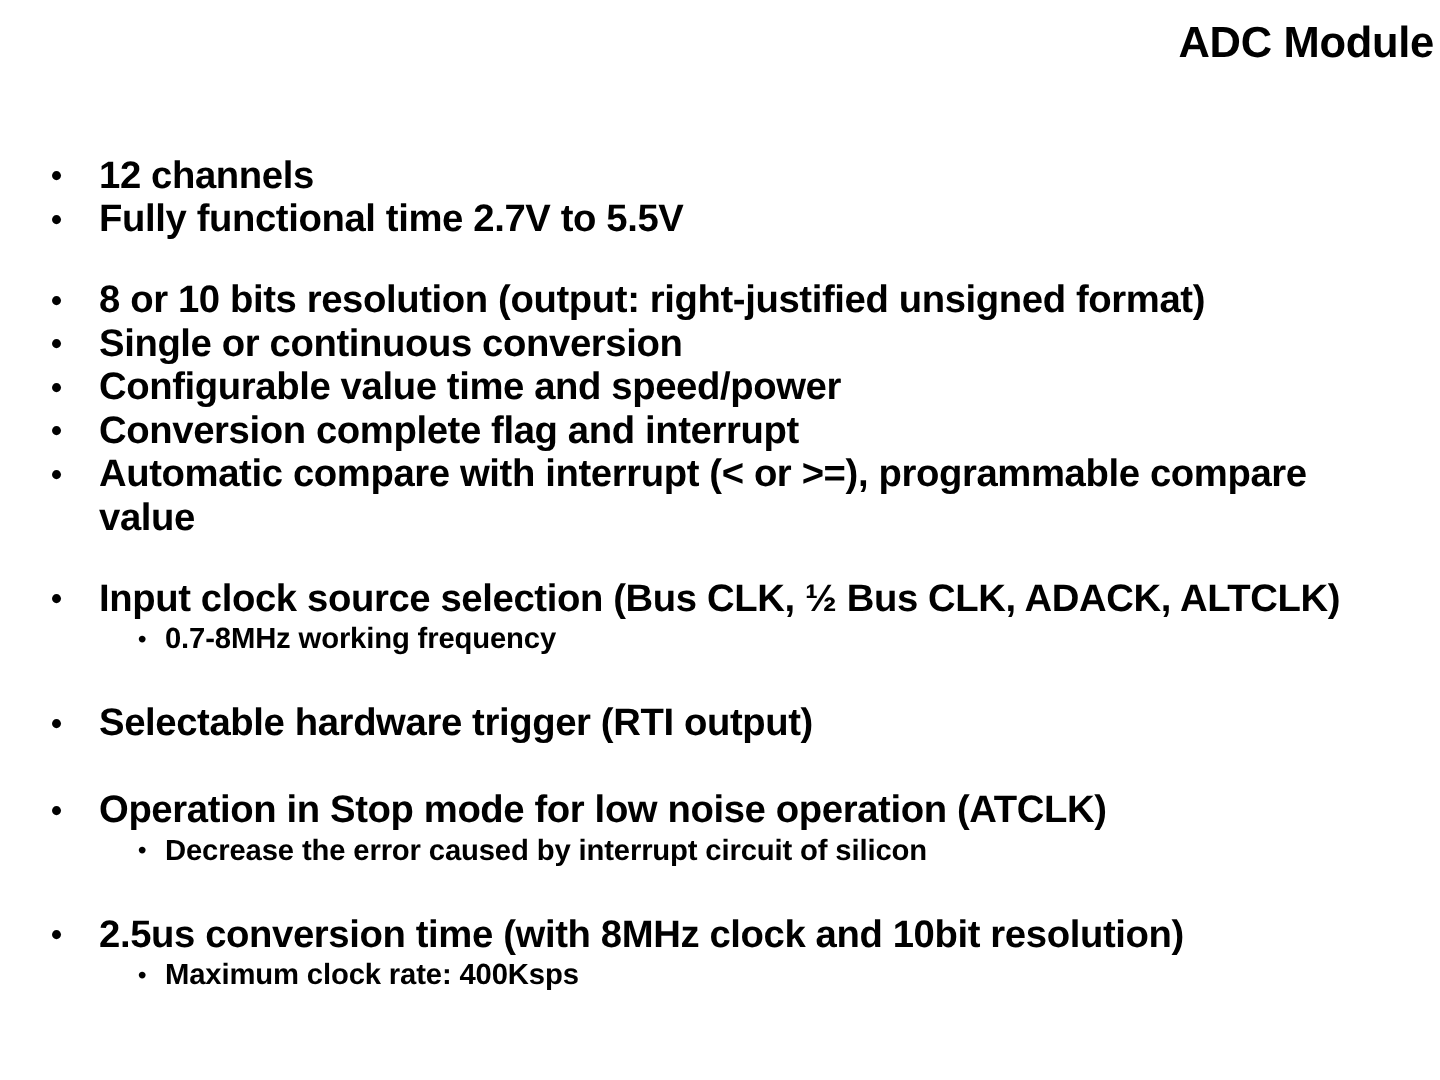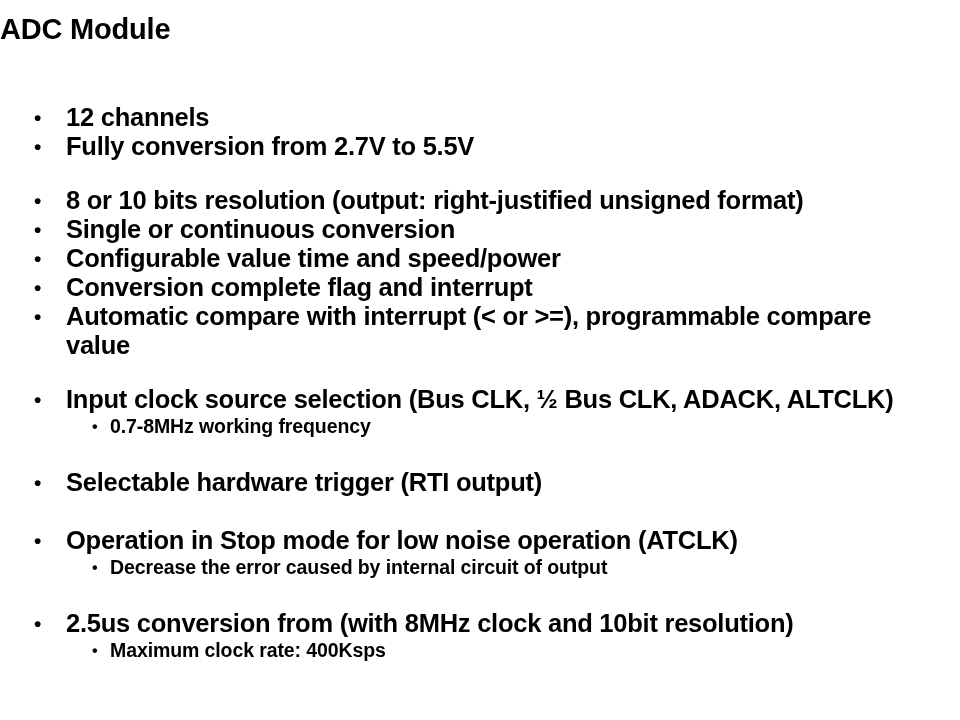--- a/index.html
+++ b/index.html
@@ -23,21 +23,21 @@
     background: #ffffff;
     box-sizing: border-box;
   }
 
   
   .slide-title {
     position: absolute;
     top: 12px;
     left: 0;
     width: 956px;
-    text-align: left;
+    text-align: right;
     font-size: 29px;
     font-weight: bold;
     letter-spacing: -0.2px;
     line-height: 34px;
     white-space: nowrap;
   }
 
   
   .body-area {
     position: absolute;
@@ -104,21 +104,21 @@
 
   <div class="body-area">
 
     <div>
       <div class="bullet-row lvl1">
         <span class="marker">•</span>
         <span class="btext">12 channels</span>
       </div>
       <div class="bullet-row lvl1">
         <span class="marker">•</span>
-        <span class="btext">Fully conversion from 2.7V to 5.5V</span>
+        <span class="btext">Fully functional time 2.7V to 5.5V</span>
       </div>
     </div>
 
     <div class="gap-md"></div>
 
     <div>
       <div class="bullet-row lvl1">
         <span class="marker">•</span>
         <span class="btext">8 or 10 bits resolution (output: right-justified unsigned format)</span>
       </div>
@@ -164,30 +164,30 @@
 
     <div class="gap-lg"></div>
 
     <div>
       <div class="bullet-row lvl1">
         <span class="marker">•</span>
         <span class="btext">Operation in Stop mode for low noise operation (ATCLK)</span>
       </div>
       <div class="bullet-row lvl2">
         <span class="marker">•</span>
-        <span class="btext">Decrease the error caused by internal circuit of output</span>
+        <span class="btext">Decrease the error caused by interrupt circuit of silicon</span>
       </div>
     </div>
 
     <div class="gap-lg"></div>
 
     <div>
       <div class="bullet-row lvl1">
         <span class="marker">•</span>
-        <span class="btext">2.5us conversion from (with 8MHz clock and 10bit resolution)</span>
+        <span class="btext">2.5us conversion time (with 8MHz clock and 10bit resolution)</span>
       </div>
       <div class="bullet-row lvl2">
         <span class="marker">•</span>
         <span class="btext">Maximum clock rate: 400Ksps</span>
       </div>
     </div>
 
   </div>
 </div>
 

